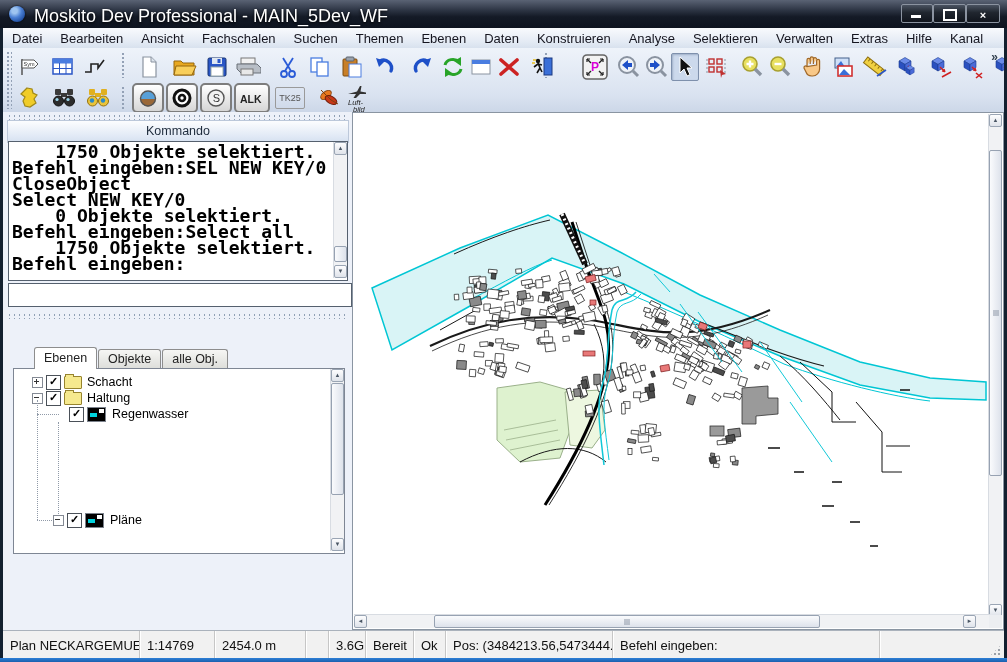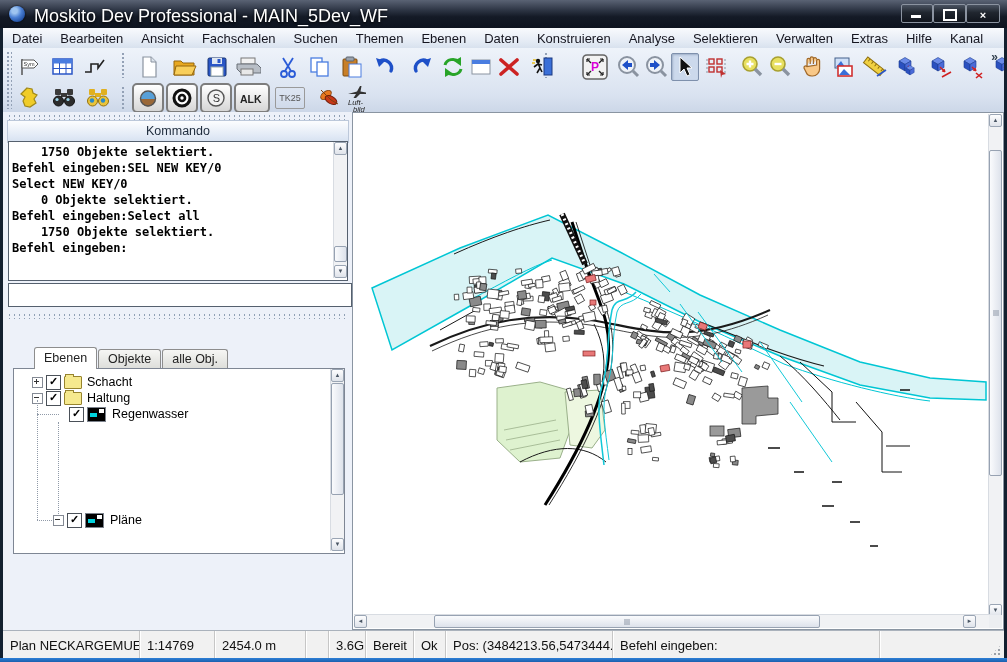--- a/index.html
+++ b/index.html
@@ -46,21 +46,21 @@
   #left-panel{position:absolute;left:3px;top:112px;width:349px;height:518px;background:#edf1f9;
     border-right:1px solid #aeb8c6;}
   .dot-strip{position:absolute;left:4px;width:340px;height:6px;
     background-image:radial-gradient(circle,#90a0b4 0.9px,transparent 1.1px);background-size:5px 4px;}
   .panel-hdr{position:absolute;left:4px;width:340px;height:21px;text-align:center;font-size:12.5px;
     color:#1e2b3c;line-height:21px;border:1px solid #bcc8da;
     background:linear-gradient(#fcfdfe,#e2eaf6 70%,#d6e1f0);}
   #console-box{position:absolute;left:5px;top:29px;width:338px;height:138px;background:#fff;
     border:1px solid #55606e;}
   #console-text{position:absolute;left:3px;top:2px;right:16px;bottom:2px;overflow:hidden;
-    font-family:"DejaVu Sans Mono",monospace;font-weight:700;font-size:12px;line-height:16px;color:#000;}
+    font-family:"DejaVu Sans Mono",monospace;font-weight:700;font-size:18px;line-height:16px;color:#000;}
   #console-text div{white-space:pre;}
   #cmd-input{position:absolute;left:5px;top:171px;width:336px;height:22px;background:#fff;
     border:1px solid #55606e;font-family:"DejaVu Sans Mono",monospace;font-size:12px;padding:0 3px;}
 
   
   .vsb{position:absolute;width:13px;background:#f1f2f4;border-left:1px solid #d8dce2;}
   .hsb{position:absolute;height:13px;background:#f1f2f4;border-top:1px solid #d8dce2;}
   .sb-btn{position:absolute;width:13px;height:13px;background:linear-gradient(#fdfdfe,#dfe3ea);
     border:1px solid #9aa5b4;border-radius:2px;box-sizing:border-box;color:#4a5664;
     font-size:6px;text-align:center;line-height:11px;}
@@ -454,20 +454,21 @@
 
 <div id="left-panel">
   <div class="dot-strip" style="top:2px;"></div>
   <div class="panel-hdr" style="top:8px;">Kommando</div>
 
   <div id="console-box">
     <div id="console-text">
 
     <div>    1750 Objekte selektiert.</div>
         <div>Befehl eingeben:SEL NEW KEY/0</div>
+        <div>CloseObject</div>
         <div>Select NEW KEY/0</div>
         <div>    0 Objekte selektiert.</div>
         <div>Befehl eingeben:Select all</div>
         <div>    1750 Objekte selektiert.</div>
         <div>Befehl eingeben:</div>
       </div>
     <div class="vsb" style="right:0;top:0;height:136px;">
       <div class="sb-btn" style="top:0;">▲</div>
       <div class="sb-thumb" style="top:104px;height:16px;left:0;width:13px;"></div>
       <div class="sb-btn" style="bottom:0;">▼</div>

